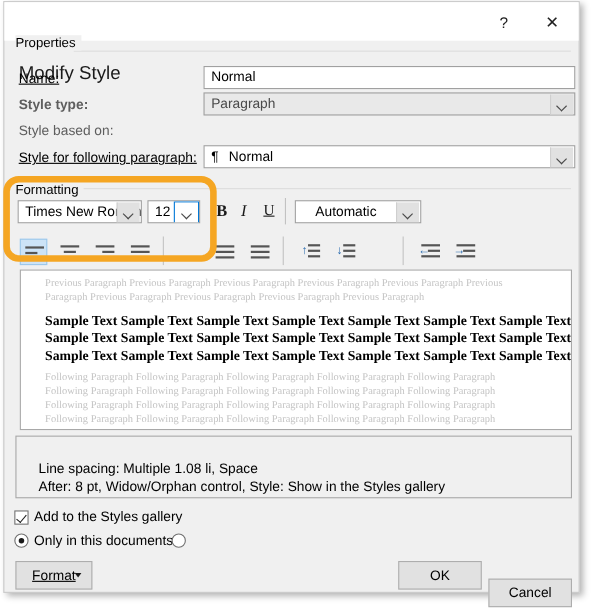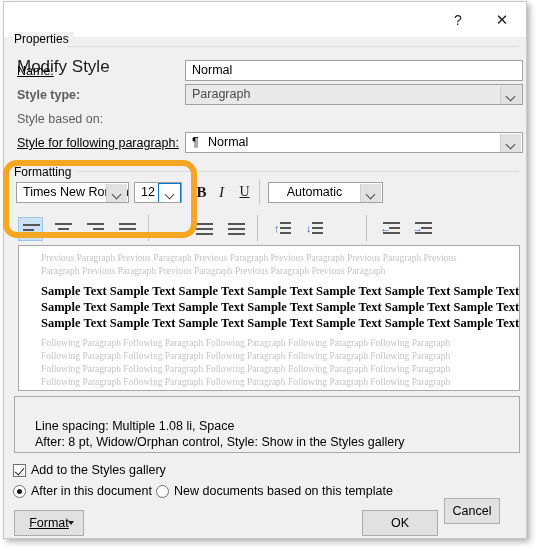--- a/index.html
+++ b/index.html
@@ -284,31 +284,30 @@
 
   <div class="desc" style="left:10px;top:394px;width:506px;height:57px;">
     <div style="left:20px;top:22px;">Line spacing:  Multiple 1.08 li, Space</div>
     <div style="left:20px;top:38px;">After:  8 pt, Widow/Orphan control, Style: Show in the Styles gallery</div>
   </div>
 
   <div class="chk" style="left:9px;top:462px;"></div>
   <div class="lbl" style="left:27px;top:461px;">Add to the Styles gallery</div>
 
   <div class="rad on" style="left:9px;top:483px;"></div>
-  <div class="lbl" style="left:27px;top:482px;">After in this document</div>
+  <div class="lbl" style="left:27px;top:482px;">Only in this documents</div>
 
   <div class="rad" style="left:152px;top:483px;"></div>
-  <div class="lbl" style="left:170px;top:482px;">New documents based on this template</div>
 
   <div class="btn" style="left:10px;top:508px;width:70px;">
     <span class="cap u">Format</span>
     <span class="caret"></span>
   </div>
   <div class="btn" style="left:358px;top:508px;width:76px;">
     <span class="cap">OK</span>
   </div>
-  <div class="btn" style="left:440px;top:496px;width:56px;">
+  <div class="btn" style="left:440px;top:524px;width:76px;">
     <span class="cap">Cancel</span>
   </div>
 
 </div>
 
 <div class="annot"></div>
 
 </body></html>

